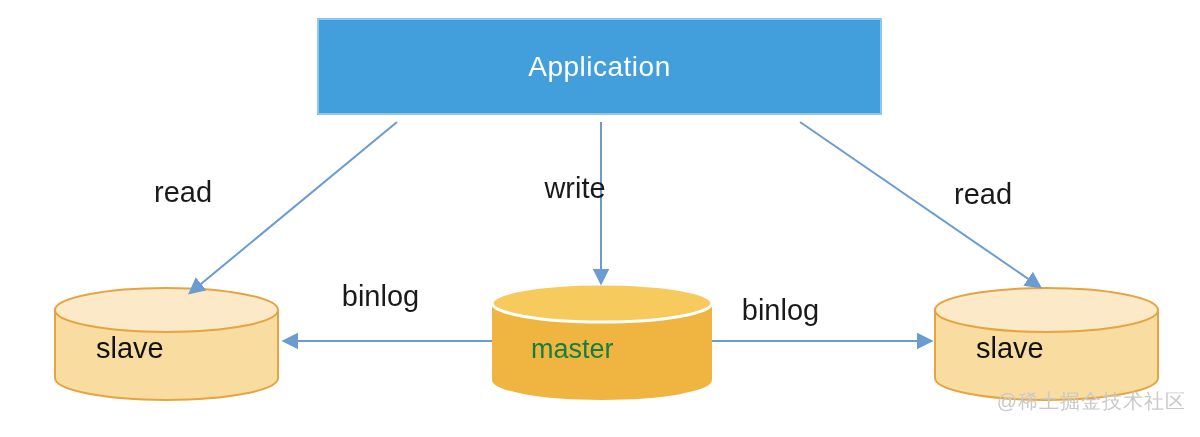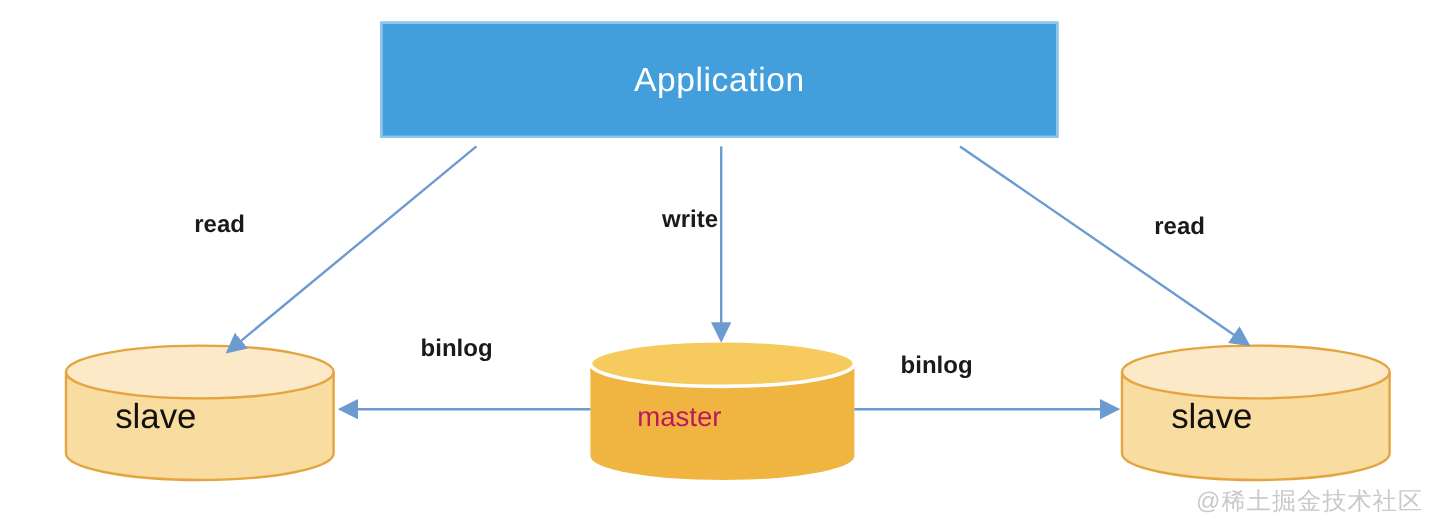--- a/index.html
+++ b/index.html
@@ -16,36 +16,36 @@
     left:317px;top:18px;width:565px;height:97px;
     background:#429fdb;
     border:2px solid #8ec7ea;
     box-sizing:border-box;
     display:flex;align-items:center;justify-content:center;
   }
   .app-label{
     color:#ffffff;font-size:28px;font-weight:400;letter-spacing:0.5px;
   }
   .edge-label{
-    color:#1a1a1a;font-size:20px;font-weight:700;
+    color:#1a1a1a;font-size:29px;font-weight:400;
     text-align:center;white-space:nowrap;
   }
   .lbl-read-left  {left:138px;top:176px;width:90px;}
   .lbl-write      {left:530px;top:172px;width:90px;}
   .lbl-read-right {left:938px;top:178px;width:90px;}
   .lbl-binlog-left {left:328px;top:280px;width:105px;}
   .lbl-binlog-right{left:728px;top:294px;width:105px;}
   .node-label{
     text-align:left;white-space:nowrap;
   }
   .lbl-slave-left {left:96px;top:332px;width:140px;color:#111;font-size:29px;}
-  .lbl-master     {left:531px;top:334px;width:140px;color:#be185d;font-size:23px;}
+  .lbl-master     {left:531px;top:334px;width:140px;color:#15803d;font-size:27px;}
   .lbl-slave-right{left:976px;top:332px;width:140px;color:#111;font-size:29px;}
   .watermark{
-    right:14px;bottom:6px;
+    right:14px;bottom:22px;
     color:#c9c9c9;font-size:20px;letter-spacing:1px;
   }
 </style>
 </head>
 <body>
 
 <div id="canvas">
 
   <svg id="shapes" width="1200" height="437" viewBox="0 0 1200 437" xmlns="http://www.w3.org/2000/svg">
     <defs>

